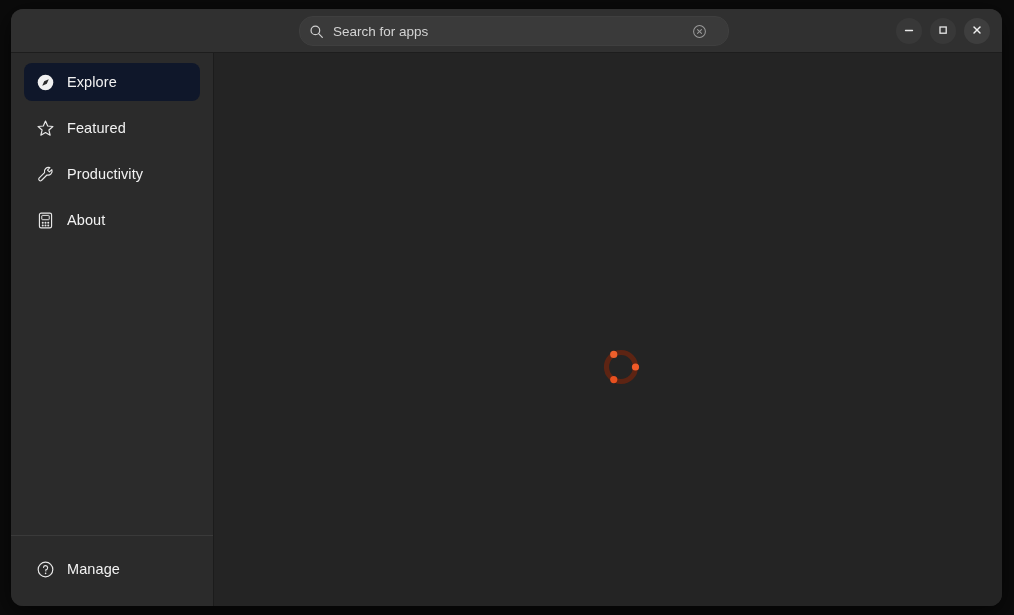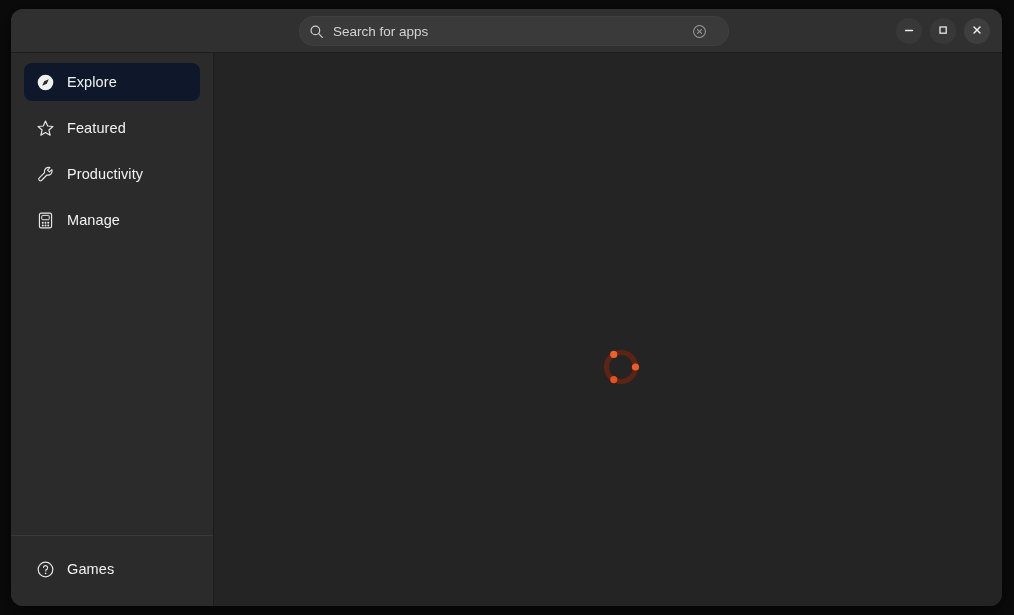--- a/index.html
+++ b/index.html
@@ -289,39 +289,39 @@
                 <rect x="3.6" y="2.2" width="12.8" height="15.6" rx="1.8" stroke="#e6e6e6" stroke-width="1.2"></rect>
                 <rect x="6.1" y="4.6" width="7.8" height="4.6" rx="0.7" stroke="#e6e6e6" stroke-width="1.05"></rect>
                 <circle cx="7.1" cy="12.4" r="1.05" fill="#e6e6e6"></circle>
                 <circle cx="10" cy="12.4" r="1.05" fill="#e6e6e6"></circle>
                 <circle cx="12.9" cy="12.4" r="1.05" fill="#e6e6e6"></circle>
                 <circle cx="7.1" cy="15.2" r="1.05" fill="#e6e6e6"></circle>
                 <circle cx="10" cy="15.2" r="1.05" fill="#e6e6e6"></circle>
                 <circle cx="12.9" cy="15.2" r="1.05" fill="#e6e6e6"></circle>
               </svg>
             </span>
-            <span class="nav-label">Manage</span>
+            <span class="nav-label">About</span>
           </div>
 
         </div>
 
         <div class="sidebar-divider"></div>
 
         <div class="nav-bottom">
 
 
           <div class="nav-item">
             <span class="nav-icon">
               <svg width="19" height="19" viewBox="0 0 20 20" fill="none">
                 <circle cx="10" cy="10" r="7.7" stroke="#e6e6e6" stroke-width="1.25"></circle>
                 <path d="M7.9 7.8 a2.2 2.2 0 1 1 2.5 2.5 v1.2" stroke="#e6e6e6" stroke-width="1.2" stroke-linecap="round"></path>
                 <circle cx="10.1" cy="14.1" r="0.85" fill="#e6e6e6"></circle>
               </svg>
             </span>
-            <span class="nav-label">Games</span>
+            <span class="nav-label">Manage</span>
           </div>
 
         </div>
 
       </div>
 
       <div id="content">
         <div id="spinner-wrap">
           <svg class="spin-rotate" width="44" height="44" viewBox="0 0 44 44">
             <circle cx="22" cy="22" r="14.5" fill="none" stroke="#5d2413" stroke-width="5.2"></circle>

